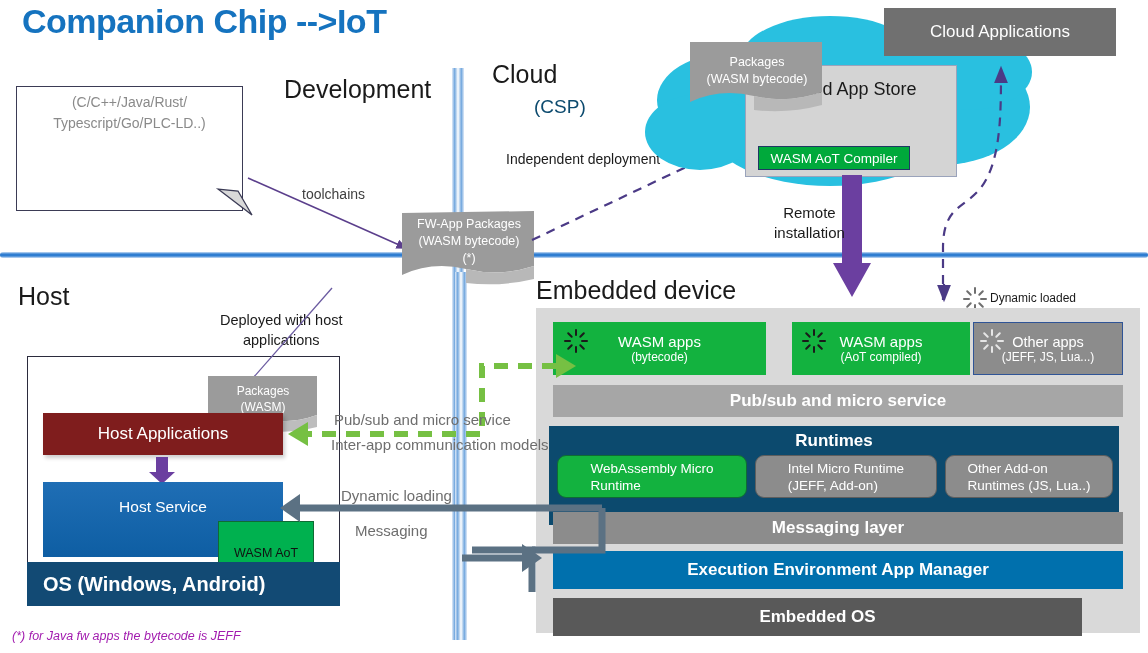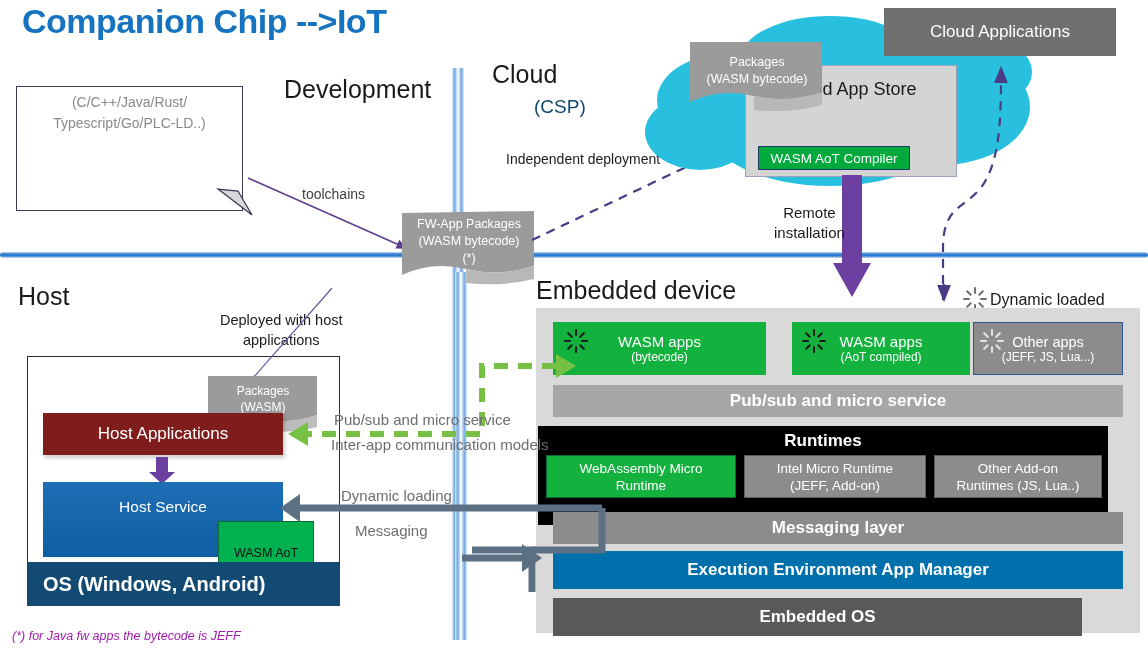--- a/index.html
+++ b/index.html
@@ -43,21 +43,21 @@
   
   #embpanel{left:536px;top:308px;width:604px;height:325px;background:#d9d9d9;}
   .erow{position:absolute;box-sizing:border-box;color:#fff;display:flex;align-items:center;justify-content:center;}
   .eappgreen{background:#13b23f;font-size:15px;}
   .eappgrey{background:#8c8c8c;border:1.5px solid #2f5496;font-size:14.5px;}
   .ebar-grey{background:#a6a6a6;font-weight:bold;font-size:17px;}
   .ebar-dgrey{background:#595959;font-weight:bold;font-size:17px;}
   .ebar-blue{background:#0070ad;font-weight:bold;font-size:17px;}
   .sub{font-size:12px;font-weight:normal;}
   .rtbox{position:absolute;box-sizing:border-box;display:flex;align-items:center;justify-content:center;
-         text-align:center;color:#fff;font-size:13.5px;line-height:17px;}
+         text-align:left;color:#fff;font-size:13.5px;line-height:17px;border-radius:9px;}
 
   
   #hostbox{left:27px;top:356px;width:313px;height:250px;border:1.2px solid #2b2b3d;background:#fff;box-sizing:border-box;}
   #hostapps{left:43px;top:413px;width:240px;height:42px;background:#7f1d1d;color:#fff;
             display:flex;align-items:center;justify-content:center;font-size:17px;
             box-shadow:2px 3px 4px rgba(0,0,0,.2);}
   #appmgr{left:43px;top:482px;width:240px;height:75px;
           background:linear-gradient(to bottom,#1f6eb5,#0e5ea3);color:#fff;text-align:center;font-size:15.5px;
           line-height:22px;padding-top:14px;box-sizing:border-box;}
   #osbar{left:27px;top:562px;width:313px;height:44px;background:#124a74;color:#fff;
@@ -185,21 +185,21 @@
     <line x1="13" y1="2" x2="13" y2="7"></line>
       <line x1="13" y1="19" x2="13" y2="24"></line>
     <line x1="2" y1="13" x2="7" y2="13"></line>
       <line x1="19" y1="13" x2="24" y2="13"></line>
     <line x1="5.2" y1="5.2" x2="8.7" y2="8.7"></line>
       <line x1="17.3" y1="17.3" x2="20.8" y2="20.8"></line>
     <line x1="20.8" y1="5.2" x2="17.3" y2="8.7"></line>
       <line x1="8.7" y1="17.3" x2="5.2" y2="20.8"></line>
   </g>
 </svg>
-<div class="abs annblk" style="left:990px;top:291px;font-size:16px;">Dynamic loaded</div>
+<div class="abs annblk" style="left:990px;top:291px;font-size:12px;">Dynamic loaded</div>
 
 <div class="abs" id="embpanel">
 
   <div class="erow eappgreen" style="left:17px;top:14px;width:213px;height:53px;flex-direction:column;">
     <div>WASM apps</div>
     <div class="sub">(bytecode)</div>
   </div>
   <svg class="abs" style="left:27px;top:20px;" width="26" height="26">
     <g stroke="#1a1a1a" stroke-width="2" stroke-linecap="round">
       <line x1="13" y1="2" x2="13" y2="7"></line>
@@ -242,21 +242,21 @@
         <line x1="19" y1="13" x2="24" y2="13"></line>
       <line x1="5.2" y1="5.2" x2="8.7" y2="8.7"></line>
         <line x1="17.3" y1="17.3" x2="20.8" y2="20.8"></line>
       <line x1="20.8" y1="5.2" x2="17.3" y2="8.7"></line>
         <line x1="8.7" y1="17.3" x2="5.2" y2="20.8"></line>
     </g>
   </svg>
 
   <div class="erow ebar-grey" style="left:17px;top:77px;width:570px;height:32px;">Pub/sub and micro service</div>
 
-  <div class="erow" style="left:2px;top:118px;width:570px;height:99px;background:#000000;display:block;">
+  <div class="erow" style="left:13px;top:118px;width:570px;height:99px;background:#0c4a6e;display:block;">
     <div style="text-align:center;font-weight:bold;font-size:17px;color:#fff;padding-top:5px;">Runtimes</div>
     <div class="rtbox" style="left:8px;top:29px;width:190px;height:43px;background:#13b23f;border:1px solid #0f6b34;">
       <div><span>WebAssembly Micro</span><br><span>Runtime</span></div>
     </div>
     <div class="rtbox" style="left:206px;top:29px;width:182px;height:43px;background:#8c8c8c;border:1px solid #5e5e5e;">
       <div><span>Intel Micro Runtime</span><br><span>(JEFF, Add-on)</span></div>
     </div>
     <div class="rtbox" style="left:396px;top:29px;width:168px;height:43px;background:#8c8c8c;border:1px solid #5e5e5e;">
       <div><span>Other Add-on</span><br><span>Runtimes (JS, Lua..)</span></div>
     </div>

